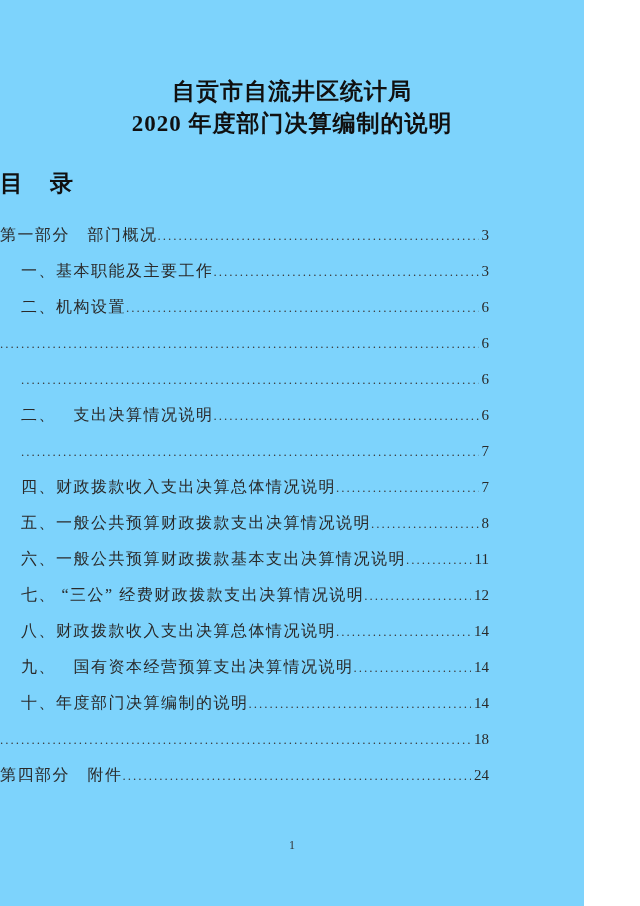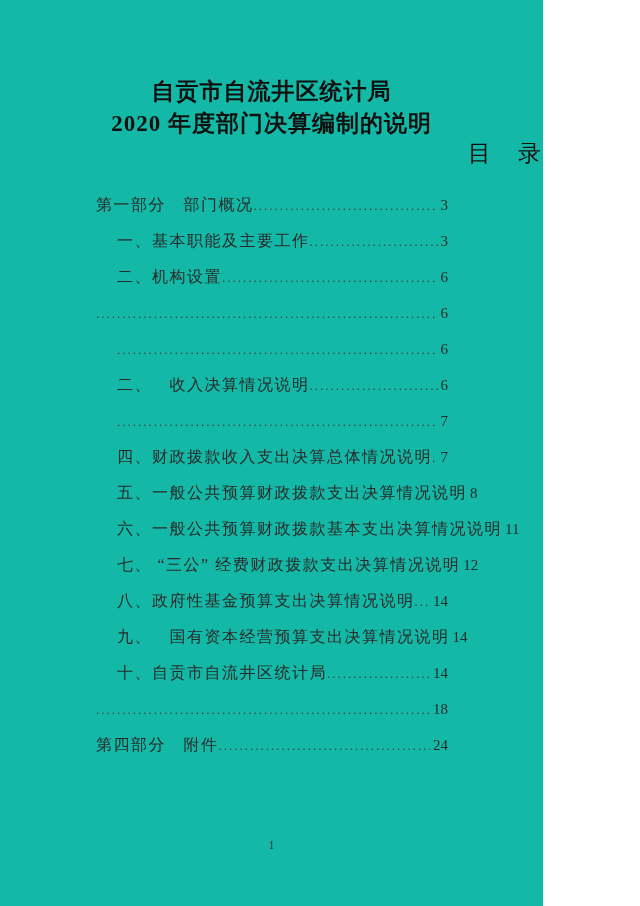--- a/index.html
+++ b/index.html
@@ -1,44 +1,44 @@
 <!DOCTYPE html>
 <html><head>
 <meta charset="utf-8">
 <style>
   html, body { margin: 0; padding: 0; background: #ffffff; }
   .page {
     position: relative;
-    width: 543px;
+    width: 584px;
     height: 906px;
-    background: #14b8a6;
+    background: #7dd3fc;
     overflow: hidden;
     font-family: "Liberation Serif", "DejaVu Serif", serif;
     color: #1f1f1f;
   }
   .title-block {
     padding-top: 76px;
     text-align: center;
     font-weight: bold;
     font-size: 23px;
     line-height: 32px;
     color: #101010;
     letter-spacing: 1px;
   }
   .toc-heading {
-    text-align: right;
-    font-weight: normal;
+    margin-top: 30px;
+    text-align: left;
+    font-weight: bold;
     font-size: 23px;
     line-height: 28px;
     color: #101010;
     letter-spacing: 2px;
   }
   .toc-list {
     margin-top: 19px;
-    padding-left: 96px;
     padding-right: 95px;
   }
   .toc-row {
     display: flex;
     align-items: baseline;
     height: 36px;
     line-height: 36px;
     font-size: 16px;
     color: #2a2a2a;
   }
@@ -113,21 +113,21 @@
       <span class="toc-dots"></span>
       <span class="toc-page">6</span>
     </div>
 
     <div class="toc-row lvl2">
       <span class="toc-dots"></span>
       <span class="toc-page">6</span>
     </div>
 
     <div class="toc-row lvl2">
-      <span class="toc-label">二、　收入决算情况说明</span>
+      <span class="toc-label">二、　支出决算情况说明</span>
       <span class="toc-dots"></span>
       <span class="toc-page">6</span>
     </div>
 
     <div class="toc-row lvl2">
       <span class="toc-dots"></span>
       <span class="toc-page">7</span>
     </div>
 
     <div class="toc-row lvl2">
@@ -148,33 +148,33 @@
       <span class="toc-page">11</span>
     </div>
 
     <div class="toc-row lvl2">
       <span class="toc-label">七、 “三公” 经费财政拨款支出决算情况说明</span>
       <span class="toc-dots"></span>
       <span class="toc-page">12</span>
     </div>
 
     <div class="toc-row lvl2">
-      <span class="toc-label">八、政府性基金预算支出决算情况说明</span>
+      <span class="toc-label">八、财政拨款收入支出决算总体情况说明</span>
       <span class="toc-dots"></span>
       <span class="toc-page">14</span>
     </div>
 
     <div class="toc-row lvl2">
       <span class="toc-label">九、　国有资本经营预算支出决算情况说明</span>
       <span class="toc-dots"></span>
       <span class="toc-page">14</span>
     </div>
 
     <div class="toc-row lvl2">
-      <span class="toc-label">十、自贡市自流井区统计局</span>
+      <span class="toc-label">十、年度部门决算编制的说明</span>
       <span class="toc-dots"></span>
       <span class="toc-page">14</span>
     </div>
 
     <div class="toc-row lvl1">
       <span class="toc-dots"></span>
       <span class="toc-page">18</span>
     </div>
 
     <div class="toc-row lvl1">

